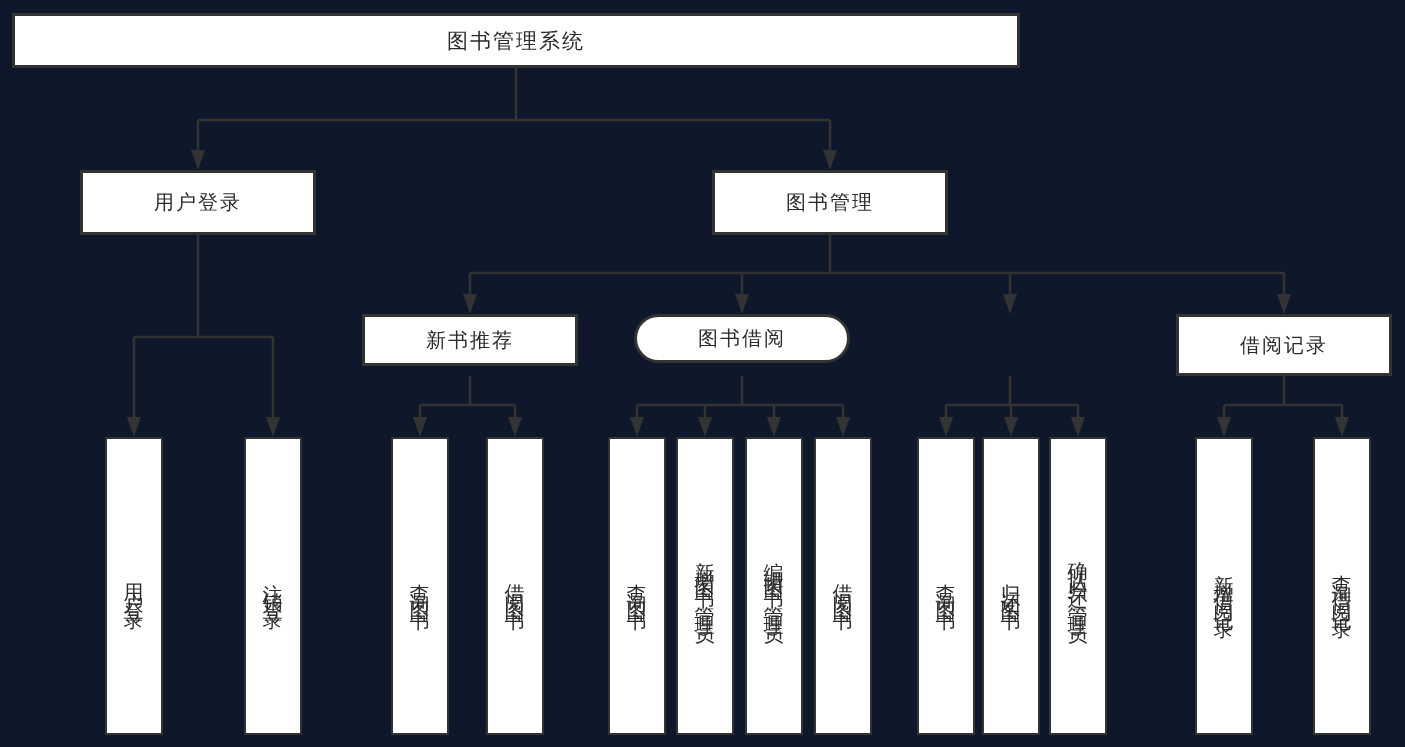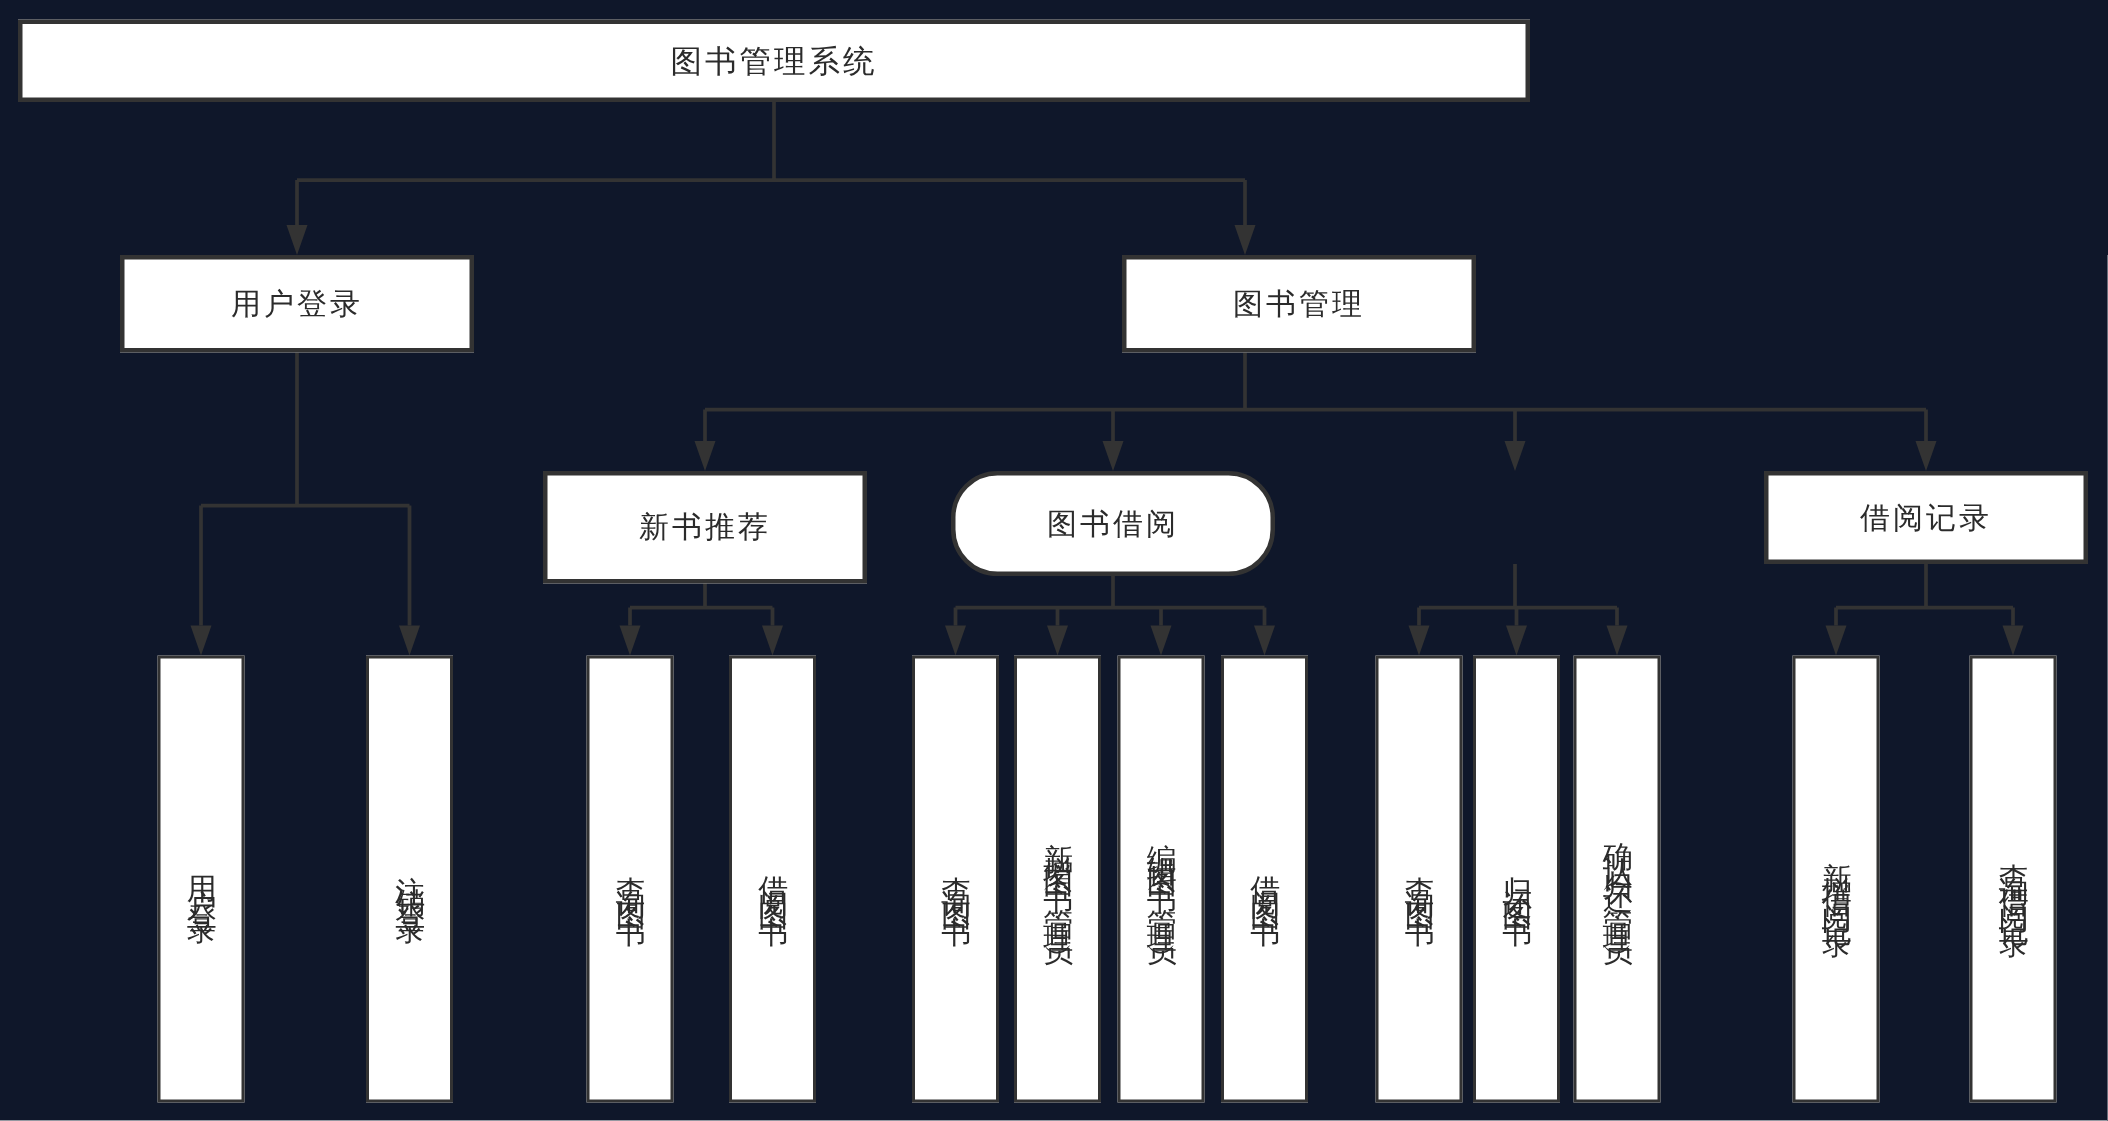--- a/index.html
+++ b/index.html
@@ -96,28 +96,28 @@
     </g>
   </svg>
 
   <div class="node" style="left:12px; top:13px; width:1008px; height:55px;">
     <span class="root-label">图书管理系统</span>
   </div>
 
   <div class="node" style="left:80px; top:170px; width:236px; height:65px;">
     <span>用户登录</span>
   </div>
-  <div class="node" style="left:712px; top:170px; width:236px; height:65px;margin-left:36px;">
+  <div class="node" style="left:712px; top:170px; width:236px; height:65px;">
     <span>图书管理</span>
   </div>
 
-  <div class="node" style="left:362px; top:314px; width:216px; height:75px;">
+  <div class="node" style="left:362px; top:314px; width:216px; height:52px;">
     <span>新书推荐</span>
   </div>
-  <div class="node" style="left:634px; top:314px; width:216px; height:70px;border-radius:31px;">
+  <div class="node" style="left:634px; top:314px; width:216px; height:49px;border-radius:31px;">
     <span>图书借阅</span>
   </div>
   <div class="node" style="left:1176px; top:314px; width:216px; height:62px;">
     <span>借阅记录</span>
   </div>
 
   <div class="node vert" style="left:105px; top:437px; width:58px; height:298px;">
     <span>用户登录</span>
   </div>
   <div class="node vert" style="left:244px; top:437px; width:58px; height:298px;">

